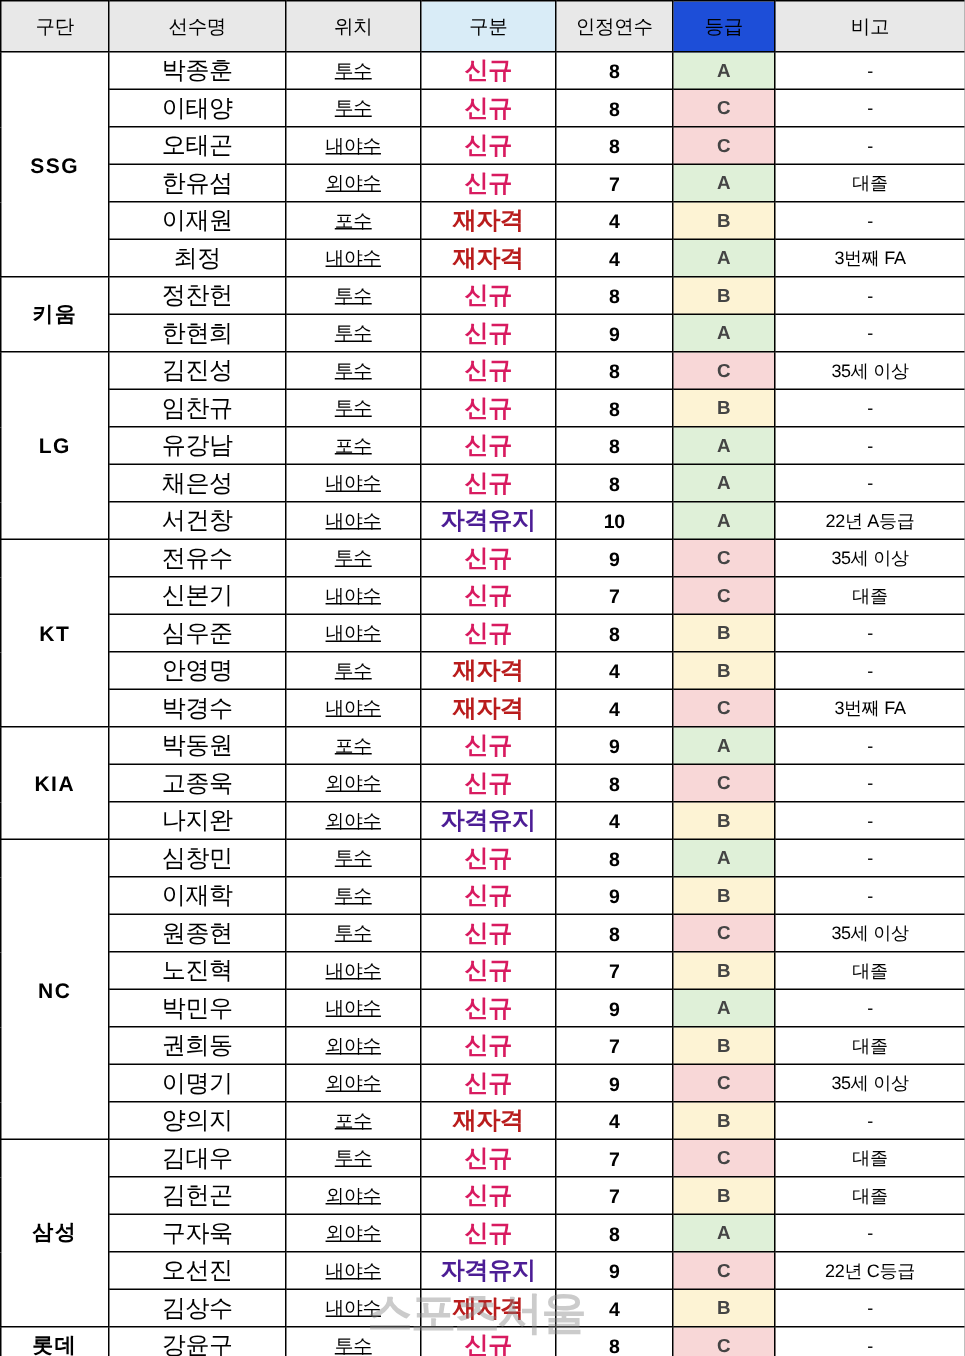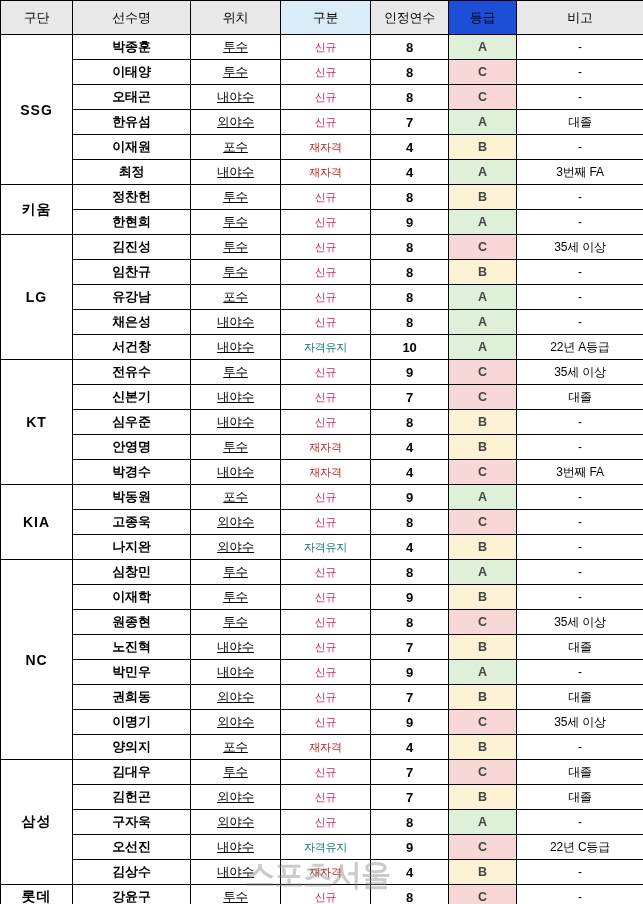--- a/index.html
+++ b/index.html
@@ -44,30 +44,30 @@
     height: 34px;
   }
   thead th.hdr-type { background: #d9ecf7; }
   thead th.hdr-grade { background: #1d4ed8; }
 
   td.team {
     font-weight: bold;
     font-size: 14px;
     letter-spacing: 1px;
   }
-  td.name { font-weight: bold; font-size: 13px; }
+  td.name { font-weight: normal; font-size: 16px; }
   td.pos  { font-size: 12.5px; text-decoration: underline; }
   td.years { font-weight: bold; font-size: 13px; }
   td.note { font-size: 12px; }
 
   
-  td.type { font-weight: normal; font-size: 11px; }
+  td.type { font-weight: bold; font-size: 16px; }
   td.type.t-new { color: #d81b60; }
   td.type.t-requal { color: #b91c1c; }
-  td.type.t-keep { color: #0f766e; }
+  td.type.t-keep { color: #4c1d95; }
 
   
   td.grade { font-weight: bold; font-size: 12.5px; }
   td.grade.g-A { background: #dff0d8; color: #444444; }
   td.grade.g-B { background: #fdf3d4; color: #444444; }
   td.grade.g-C { background: #f8d7d7; color: #444444; }
 
   .watermark {
     position: absolute;
     left: 245px;

